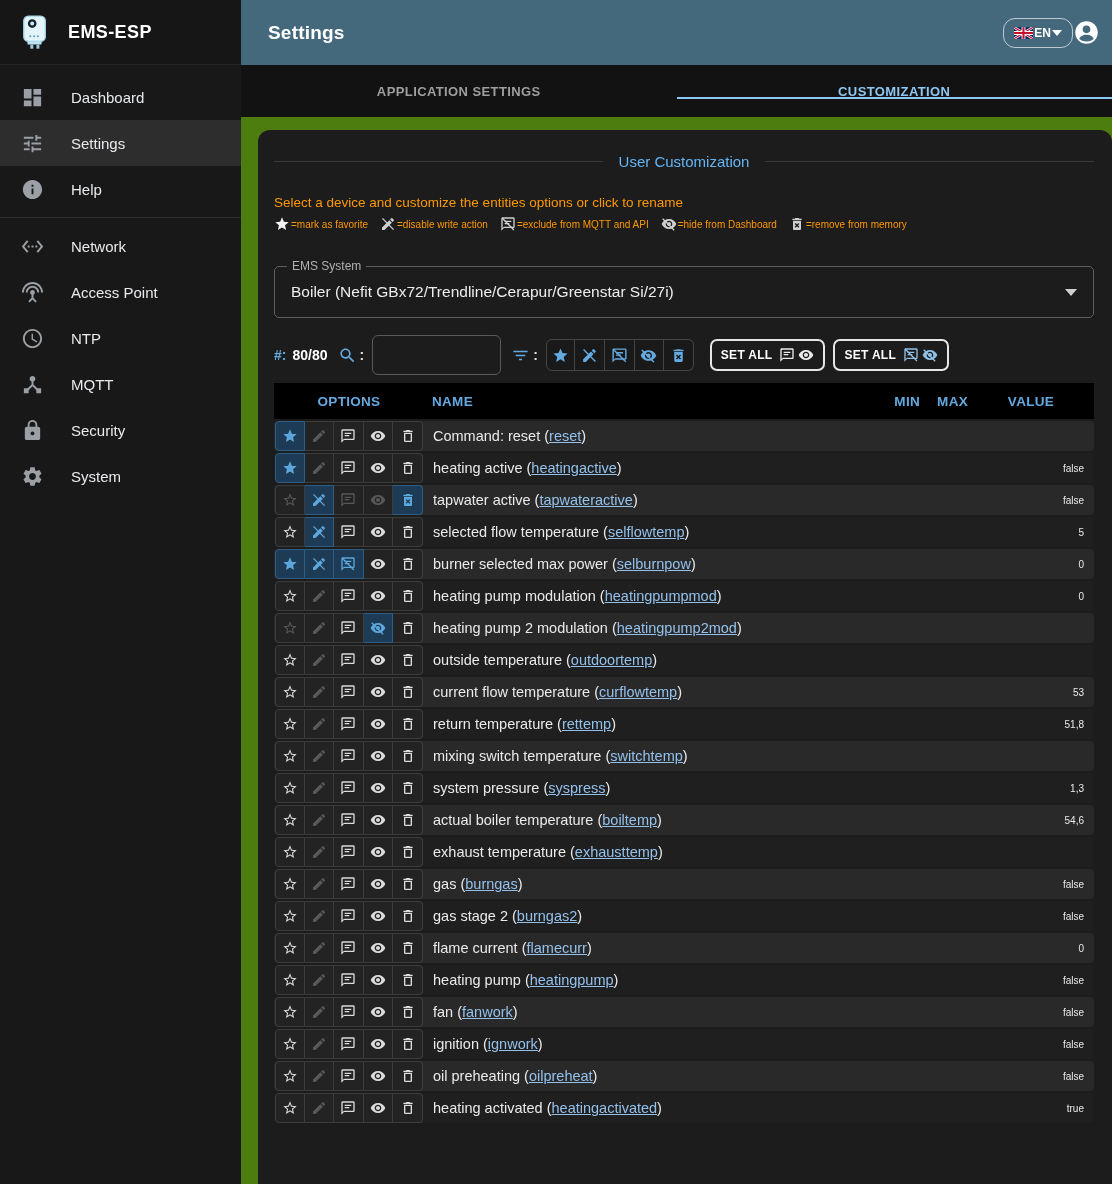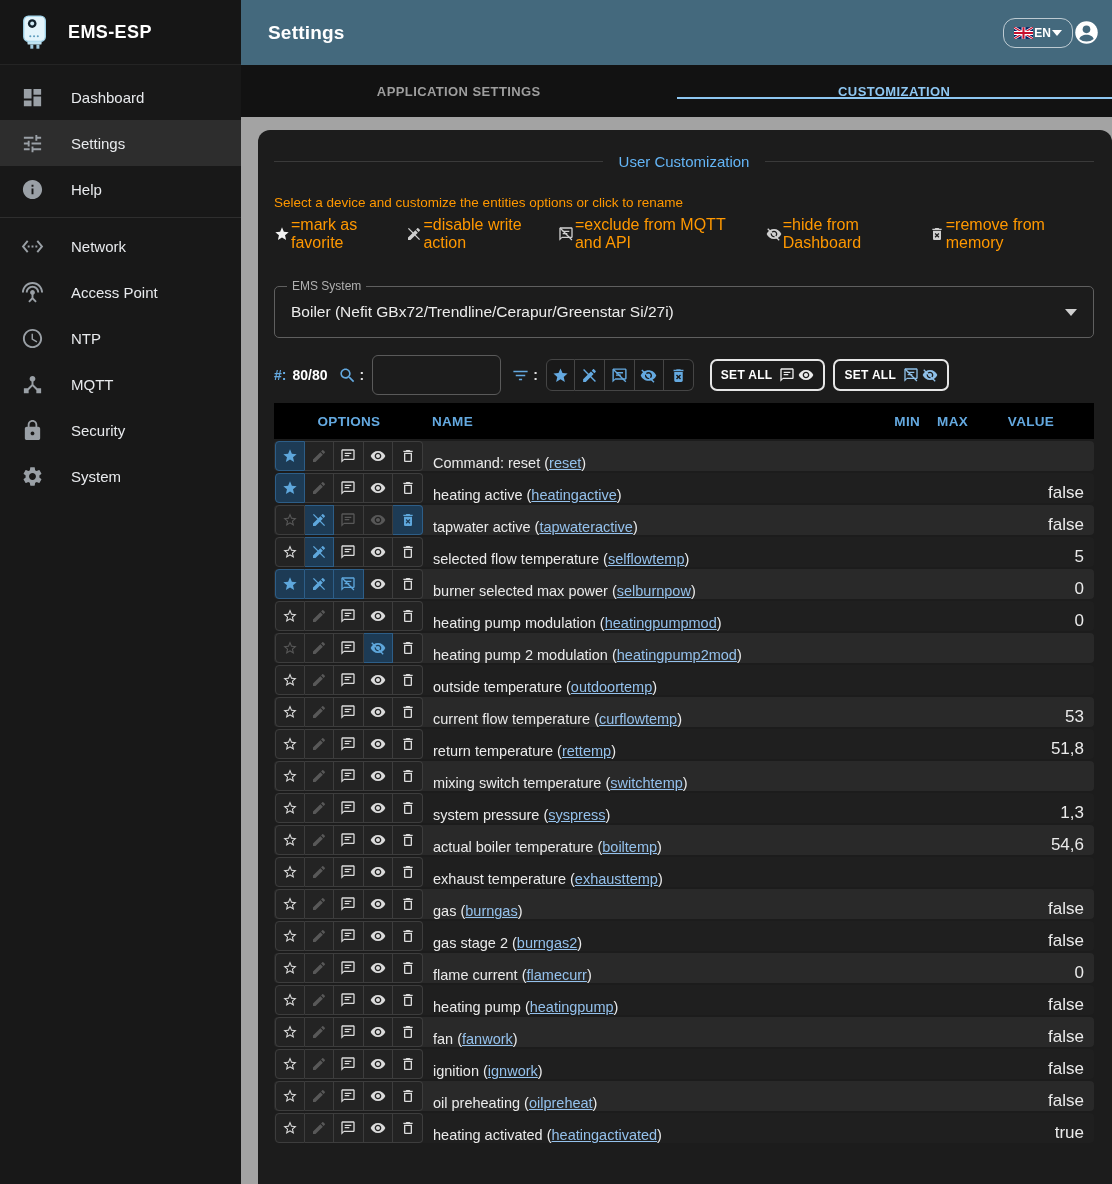--- a/index.html
+++ b/index.html
@@ -1,18 +1,18 @@
 <!DOCTYPE html>
 <html><head>
 <meta charset="utf-8">
 <style>
   * { margin:0; padding:0; box-sizing:border-box; }
   html,body { background:#000; }
   body { font-family:"Liberation Sans", sans-serif; }
-  #app { position:relative; width:1112px; height:1184px; background:#a3a3a3; overflow:hidden; }
+  #app { position:relative; width:1112px; height:1184px; background:#4d7c0f; overflow:hidden; }
 
   
   .sidebar { position:absolute; left:0; top:0; width:241px; height:1184px; background:#181818; z-index:2; }
   .side-head { height:65px; display:flex; align-items:center; padding-left:20px; gap:18px; border-bottom:1px solid #242424; background:#161616; }
   .logo { width:30px; height:36px; }
   .logo svg { width:100%; height:100%; display:block; }
   .app-title { color:#fff; font-size:18px; font-weight:700; letter-spacing:.4px; }
   .side-nav { padding-top:9px; }
   .side-item { height:46px; display:flex; align-items:center; padding-left:21px; gap:27px; cursor:pointer; }
   .side-item.active { background:#2d2d2d; }
@@ -42,21 +42,21 @@
   
   .card { position:absolute; left:258px; top:130px; width:854px; height:1054px; background:#1c1c1c; border-radius:12px 12px 0 0; padding:16px 18px 0 16px; overflow:hidden; }
 
   .hx-wrap { display:flex; align-items:center; margin-top:2px; height:26px; }
   .hx-line { flex:1; height:1px; background:#3a3a3a; }
   .hx-title { color:#64b5f6; font-size:15px; padding:0 16px; }
 
   .section-title { color:#39a1f4; font-size:17px; font-weight:700; margin-top:39px; }
 
   .hint { color:#ff9800; font-size:13.5px; margin-top:21px; }
-  .legend { display:flex; align-items:flex-end; margin-top:6px; color:#ff9800; font-size:16px; flex-wrap:nowrap; }
+  .legend { display:flex; align-items:flex-end; margin-top:6px; color:#ff9800; font-size:10px; flex-wrap:nowrap; }
   .legend .icn { width:16px; height:16px; color:#cfcfcf; margin:0 1px 0 0; flex:0 0 auto; }
   .legend .icn.star { color:#f2f2f2; }
   .legend .lg-item { display:flex; align-items:center; margin-right:12px; }
   .icn svg { width:100%; height:100%; display:block; }
 
   
   .select-wrap { position:relative; margin-top:34px; height:52px; border:1px solid #5f5f5f; border-radius:5px; display:flex; align-items:center; padding:0 16px; cursor:pointer; }
   .select-label { position:absolute; top:-8px; left:12px; background:#1c1c1c; padding:0 5px; color:#b0b0b0; font-size:12px; }
   .select-value { color:#ededed; font-size:15.5px; flex:1; }
   .select-caret { width:0; height:0; border-left:6px solid transparent; border-right:6px solid transparent; border-top:7px solid #cfcfcf; }
@@ -78,36 +78,36 @@
   .setall-btn.blue .icn { color:#8fc0e8; }
 
   
   .table { margin-top:8px; }
   .thead { display:flex; align-items:center; background:#000; height:36px; color:#64a9e0; font-size:13.5px; font-weight:700; letter-spacing:.3px; }
   .col-options { width:150px; text-align:center; }
   .col-name { flex:1; padding-left:8px; }
   .col-min { width:48px; text-align:right; }
   .col-max { width:48px; text-align:right; }
   .col-value { width:126px; text-align:center; }
-  .trow { display:flex; align-items:flex-end; height:30px; margin-top:2px; border-radius:4px; }
+  .trow { display:flex; align-items:center; height:30px; margin-top:2px; border-radius:4px; }
   .trow.odd { background:#292929; }
   .trow.even { background:#1f1f1f; }
   .opt-group { width:148px; display:flex; margin-left:1px; }
   .ocell { width:29.6px; height:30px; background:#232323; border:1px solid #3d3d3d; border-left-width:0; display:flex; align-items:center; justify-content:center; cursor:pointer; }
   .ocell:first-child { border-left-width:1px; border-radius:4px 0 0 4px; }
   .ocell:last-child { border-radius:0 4px 4px 0; }
   .ocell.active { background:#1d3b55; border-color:#2d5e88; }
   .ocell .icn { width:16px; height:16px; }
   .icn.white { color:#dcdcdc; }
   .icn.dim { color:#585858; }
   .icn.blue { color:#5ea7dc; }
   .cell-name { flex:1; padding-left:10px; color:#eaeaea; font-size:14.5px; white-space:nowrap; overflow:hidden; }
   .lnk { color:#94c1ec; text-decoration:underline; cursor:pointer; }
   .cell-min,.cell-max { width:48px; text-align:right; color:#eaeaea; font-size:14.5px; }
-  .cell-value { width:126px; text-align:right; padding-right:10px; color:#eaeaea; font-size:17px; }
+  .cell-value { width:126px; text-align:right; padding-right:10px; color:#eaeaea; font-size:10px; }
 </style>
 </head>
 <body>
 
 <div id="app">
 
   <div class="sidebar">
     <div class="side-head">
       <span class="logo">
         <svg viewBox="0 0 32 38">

